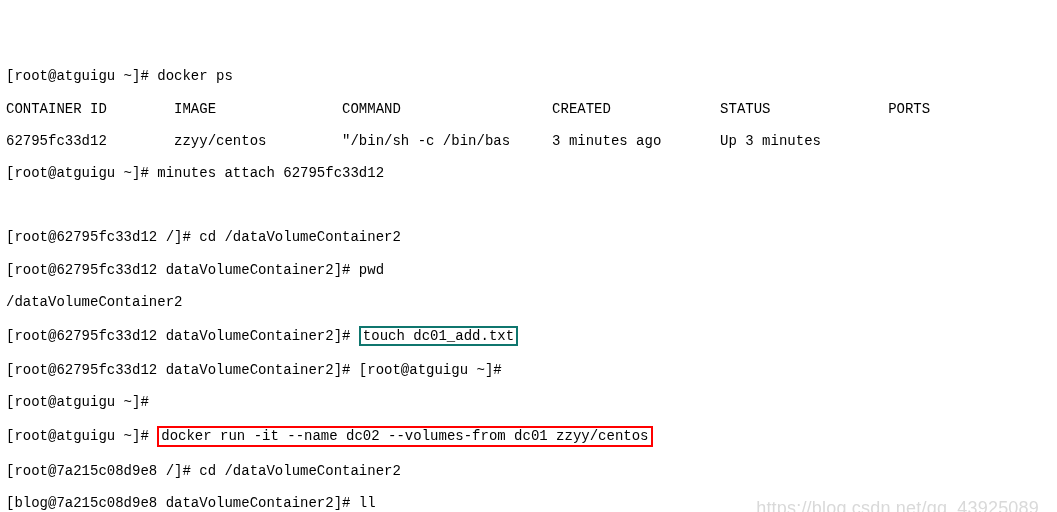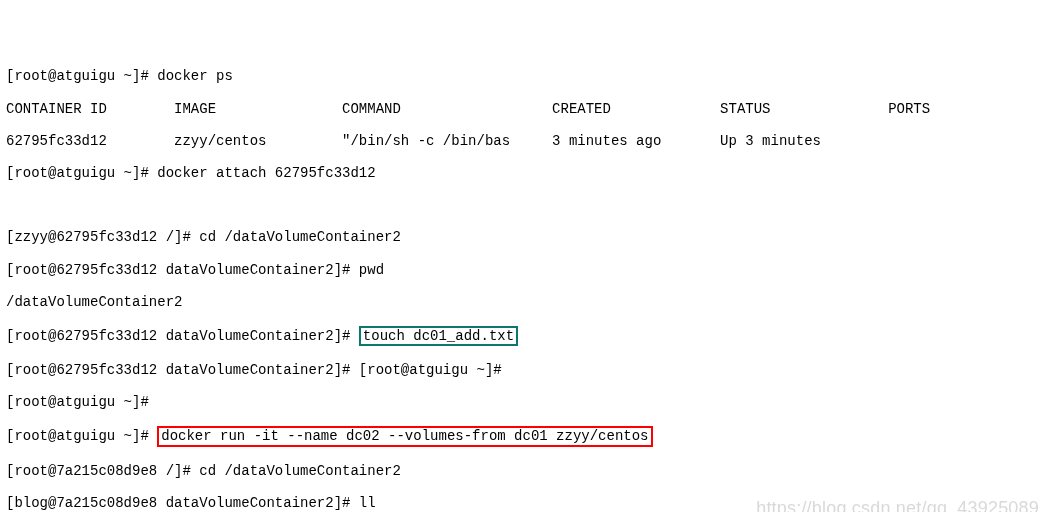--- a/index.html
+++ b/index.html
@@ -40,23 +40,23 @@
   }
 </style>
 </head>
 <body>
 
 
 
 <div class="line"><span>[root@atguigu ~]# </span><span>docker ps</span></div>
 <div class="line">CONTAINER ID        IMAGE               COMMAND                  CREATED             STATUS              PORTS               NAMES</div>
 <div class="line">62795fc33d12        zzyy/centos         "/bin/sh -c /bin/bas     3 minutes ago       Up 3 minutes                            dc01</div>
-<div class="line"><span>[root@atguigu ~]# </span><span>docker attach 62795fc33d12</span></div>
+<div class="line"><span>[root@atguigu ~]# </span><span>minutes attach 62795fc33d12</span></div>
 <div class="line">&nbsp;</div>
-<div class="line"><span>[zzyy@62795fc33d12 /]# </span><span>cd /dataVolumeContainer2</span></div>
+<div class="line"><span>[root@62795fc33d12 /]# </span><span>cd /dataVolumeContainer2</span></div>
 <div class="line"><span>[root@62795fc33d12 dataVolumeContainer2]# </span><span>pwd</span></div>
 <div class="line">/dataVolumeContainer2</div>
 <div class="line"><span>[root@62795fc33d12 dataVolumeContainer2]# </span><span class="hl-blue">touch dc01_add.txt</span></div>
 <div class="line"><span>[root@62795fc33d12 dataVolumeContainer2]# </span><span>[root@atguigu ~]#</span></div>
 <div class="line"><span>[root@atguigu ~]#</span></div>
 <div class="line"><span>[root@atguigu ~]# </span><span class="hl-red">docker run -it --name dc02 --volumes-from dc01 zzyy/centos</span></div>
 <div class="line"><span>[root@7a215c08d9e8 /]# </span><span>cd /dataVolumeContainer2</span></div>
 <div class="line"><span>[blog@7a215c08d9e8 dataVolumeContainer2]# </span><span>ll</span></div>
 
 

